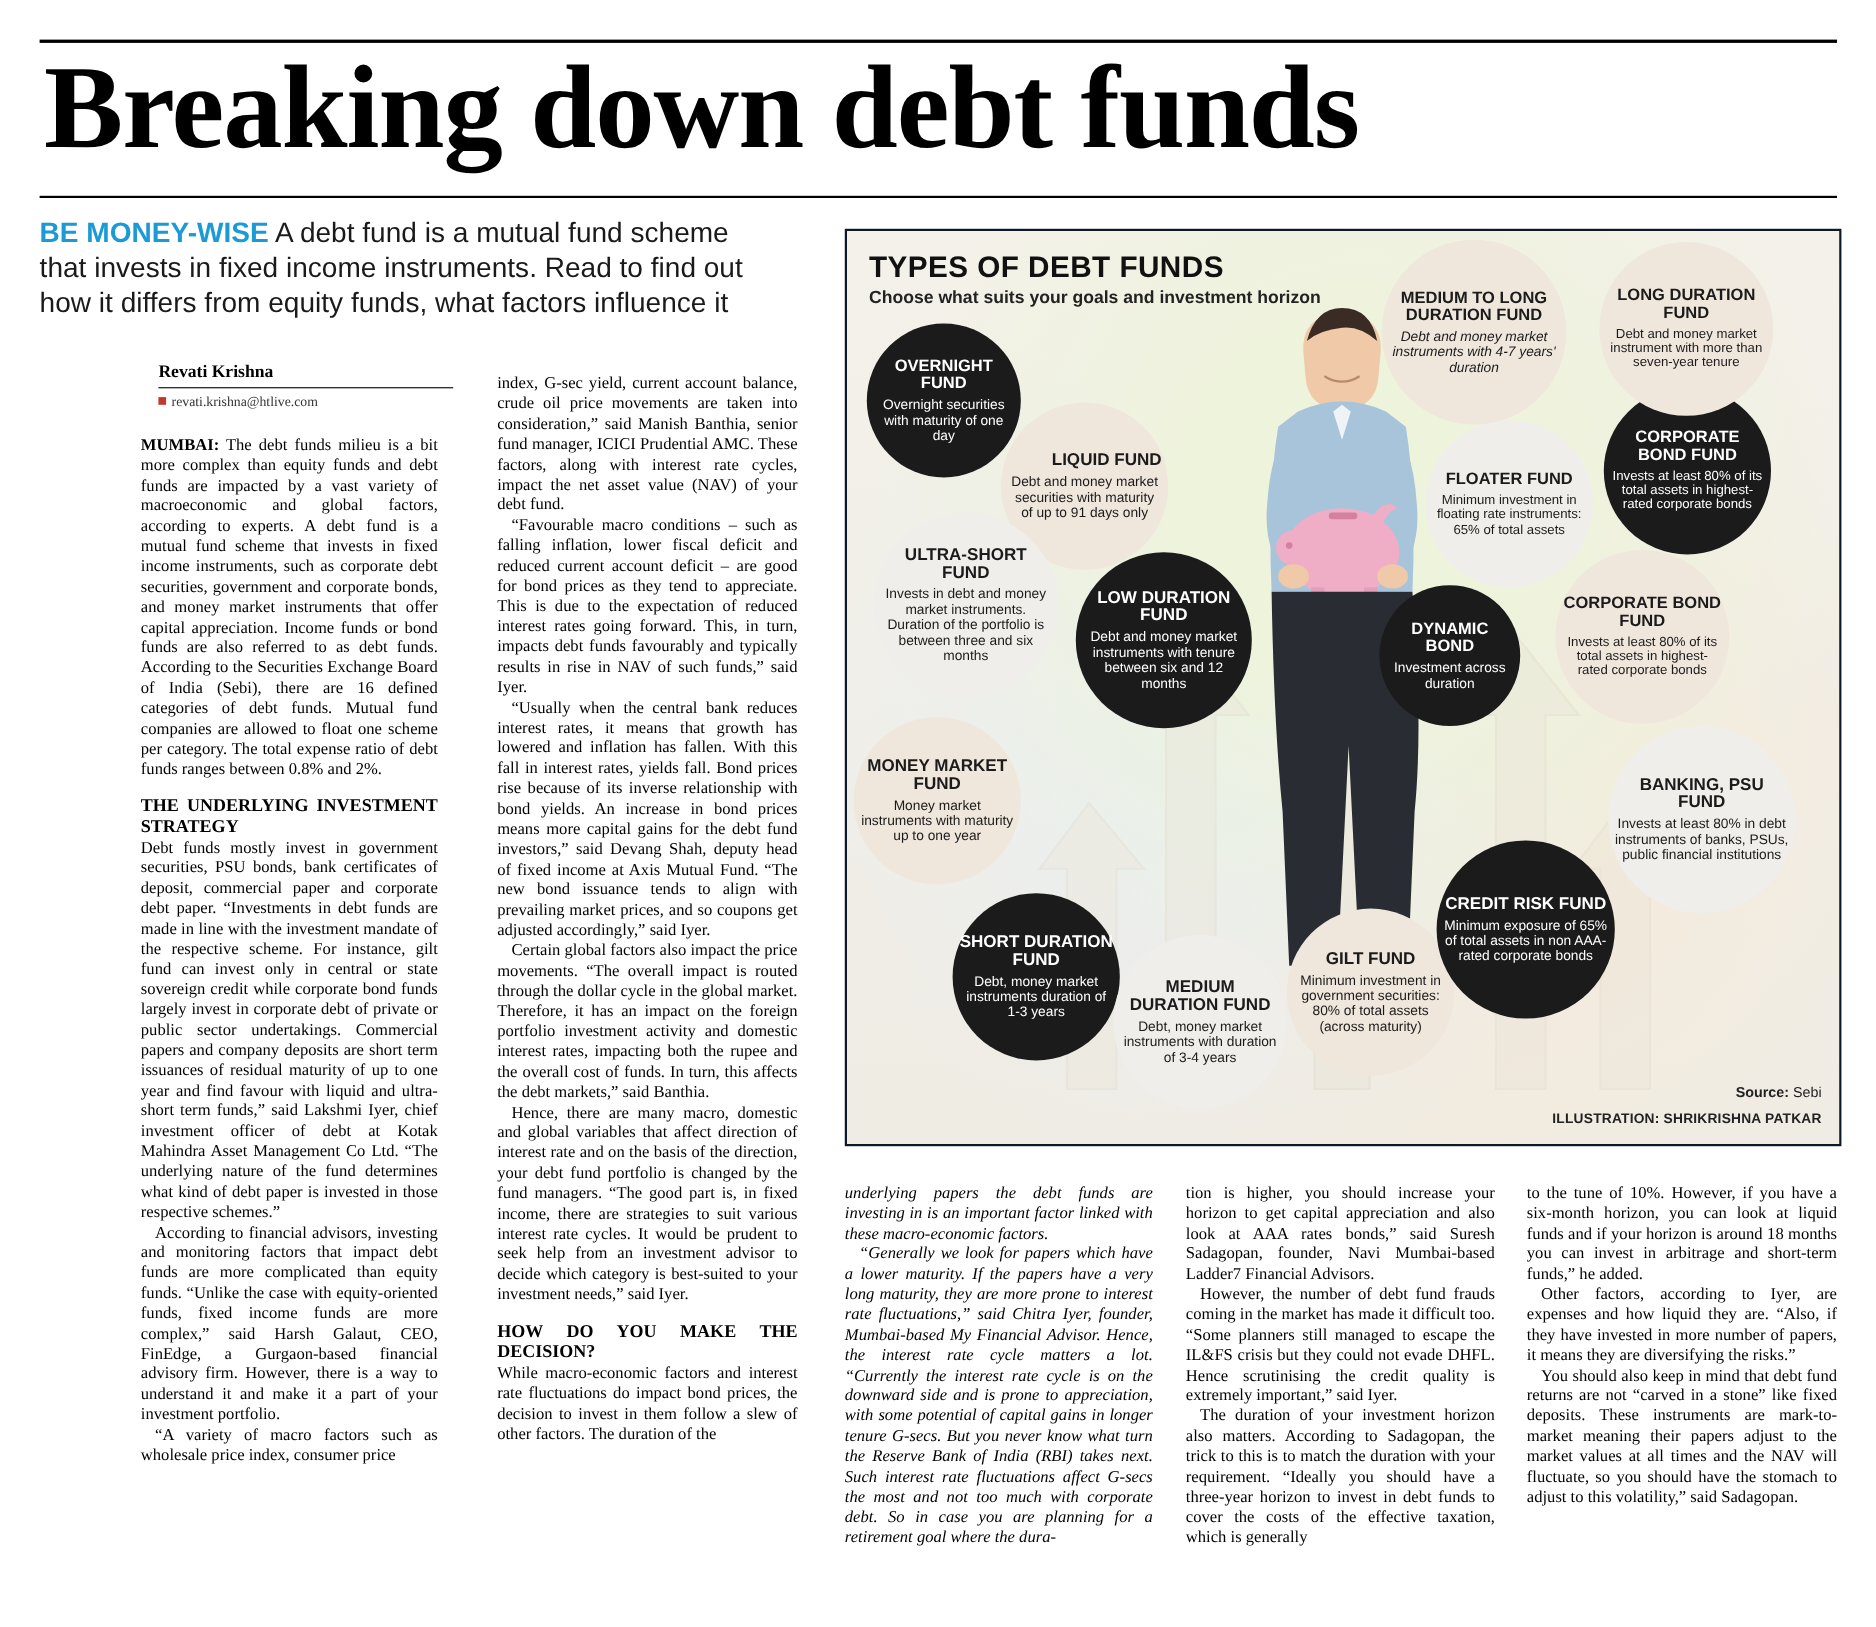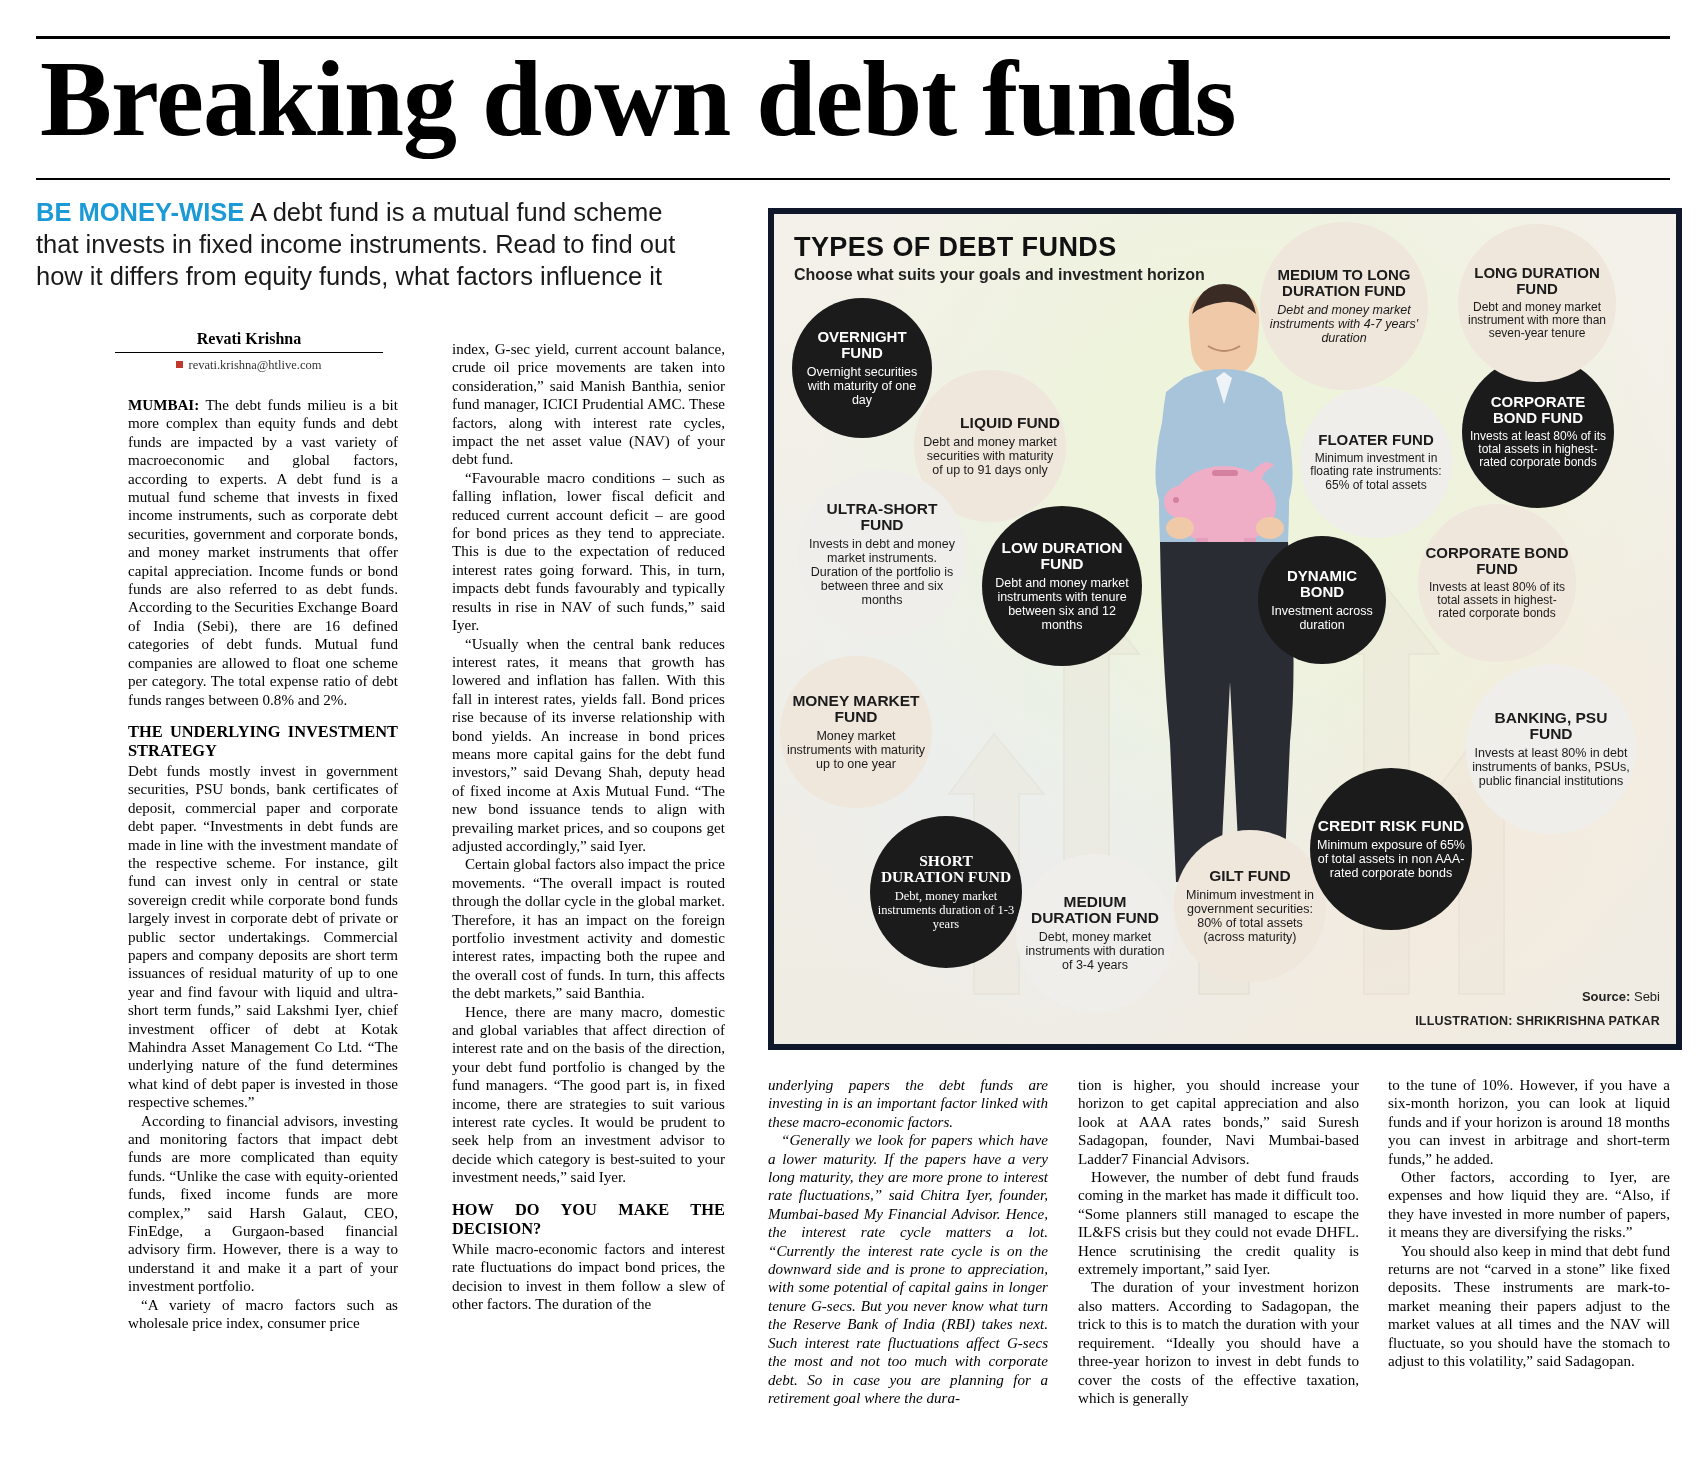--- a/index.html
+++ b/index.html
@@ -11,21 +11,21 @@
   .headline{position:absolute;left:40px;top:44px;width:1630px;font-family:"Liberation Serif",serif;
     font-weight:700;font-size:108px;line-height:110px;letter-spacing:-1px;color:#000;}
   .rule-under{position:absolute;left:36px;top:178px;width:1634px;height:2px;background:#000;}
 
   
   .standfirst{position:absolute;left:36px;top:196px;width:640px;font-family:"Liberation Sans",sans-serif;
     font-size:25.5px;line-height:32px;color:#1a1a1a;}
   .standfirst .kicker{color:#1b9ad6;font-weight:700;}
 
   
-  .byline{position:absolute;left:115px;top:330px;width:268px;text-align:center;}
+  .byline{position:absolute;left:144px;top:330px;width:268px;}
   .byline .name{font-family:"Liberation Serif",serif;font-weight:700;font-size:16px;color:#000;}
   .byline .rule{width:268px;height:1px;background:#000;margin:4px 0 5px 0;}
   .byline .mail{font-family:"Liberation Serif",serif;font-size:12.5px;color:#333;}
   .byline .mail .sq{display:inline-block;width:7px;height:7px;background:#c0392b;margin-right:5px;
     vertical-align:1px;}
 
   
   .col{position:absolute;font-family:"Liberation Serif",serif;font-size:15.1px;line-height:18.4px;
     text-align:justify;color:#000;}
   .col p{margin:0 0 0 0;text-indent:13px;}
@@ -36,21 +36,21 @@
 
   #col1{left:128px;top:396px;width:270px;}
   #col2{left:452px;top:340px;width:273px;}
 
   #col3{left:768px;top:1076px;width:280px;font-style:italic;}
   #col4{left:1078px;top:1076px;width:281px;}
   #col5{left:1388px;top:1076px;width:282px;}
 
   
   .panel{position:absolute;left:768px;top:208px;width:902px;height:830px;background:#f2efe9;
-    border:6px solid #0f172a;overflow:hidden;}
+    border:2px solid #0f172a;overflow:hidden;}
   .panel-bg{position:absolute;left:0;top:0;width:902px;height:830px;
     background:
       radial-gradient(circle at 52% 30%, #eef3dc 0%, #eef3dc 22%, rgba(238,243,220,0) 60%),
       radial-gradient(circle at 38% 55%, #e7eff5 0%, rgba(231,239,245,0) 55%),
       radial-gradient(circle at 64% 62%, #f6e9d8 0%, rgba(246,233,216,0) 55%),
       linear-gradient(180deg,#f4f1ea 0%,#efece4 100%);}
   .panel-title{position:absolute;left:20px;top:18px;font-family:"Liberation Sans",sans-serif;
     font-weight:700;font-size:27px;letter-spacing:.4px;color:#111;}
   .panel-sub{position:absolute;left:20px;top:52px;font-family:"Liberation Sans",sans-serif;
     font-weight:700;font-size:16px;color:#222;}
@@ -193,21 +193,21 @@
     <div class="bub dark" style="left:208px;top:292px;width:160px;height:160px;">
       <div class="t" style="font-size:15.5px;">LOW DURATION FUND</div>
       <div class="d" style="font-size:12.5px;">Debt and money market instruments with tenure between six and 12 months</div>
     </div>
 
     <div class="bub light" style="left:6px;top:442px;width:152px;height:152px;">
       <div class="t" style="font-size:15.5px;">MONEY MARKET FUND</div>
       <div class="d" style="font-size:12.5px;">Money market instruments with maturity up to one year</div>
     </div>
 
-    <div class="bub dark" style="left:96px;top:602px;width:152px;height:152px;font-family:Liberation Serif, serif;">
+    <div class="bub dark" style="left:96px;top:602px;width:152px;height:152px;">
       <div class="t" style="font-size:15.5px;">SHORT DURATION FUND</div>
       <div class="d" style="font-size:12.5px;">Debt, money market instruments duration of 1-3 years</div>
     </div>
 
     <div class="bub pale" style="left:242px;top:640px;width:158px;height:158px;">
       <div class="t" style="font-size:15.5px;">MEDIUM DURATION FUND</div>
       <div class="d" style="font-size:12.5px;">Debt, money market instruments with duration of 3-4 years</div>
     </div>
 
     <div class="bub light" style="left:400px;top:616px;width:152px;height:152px;">

